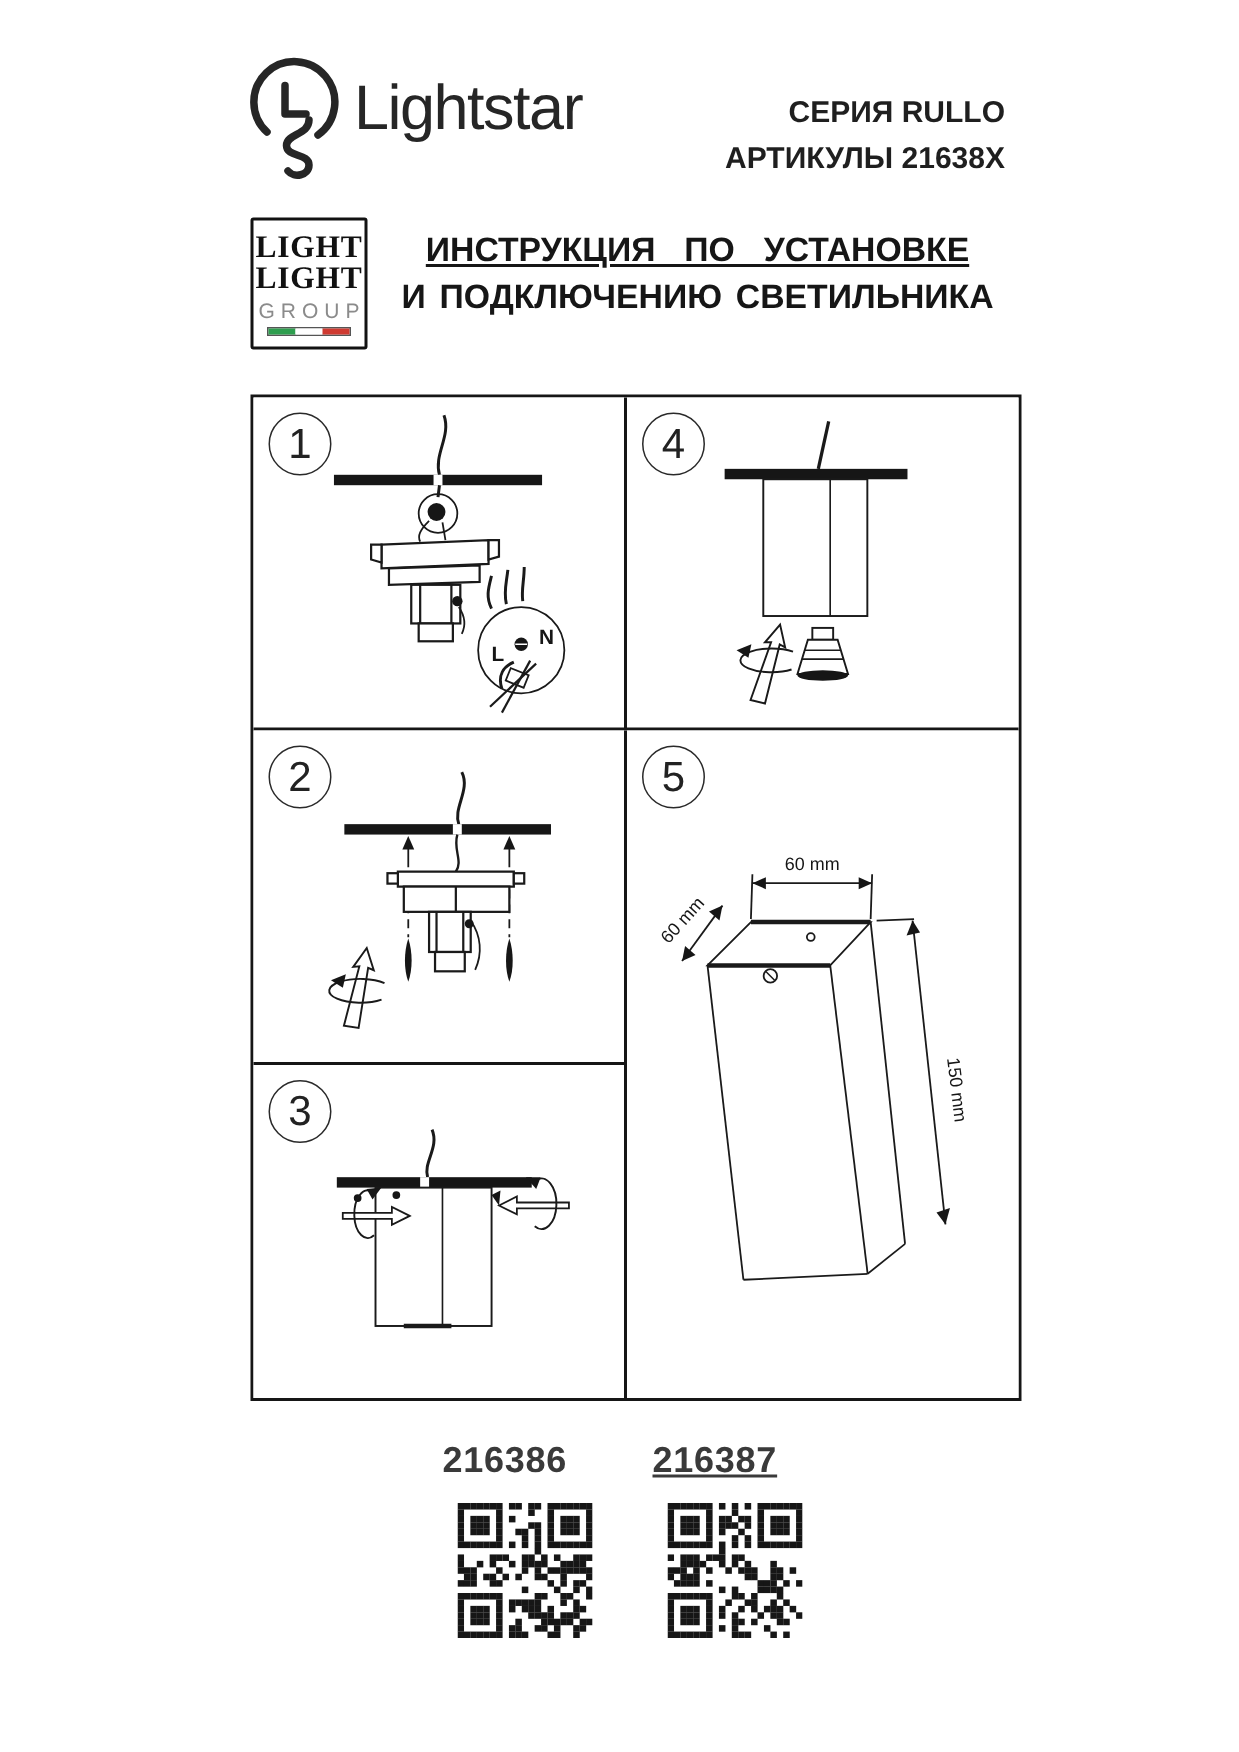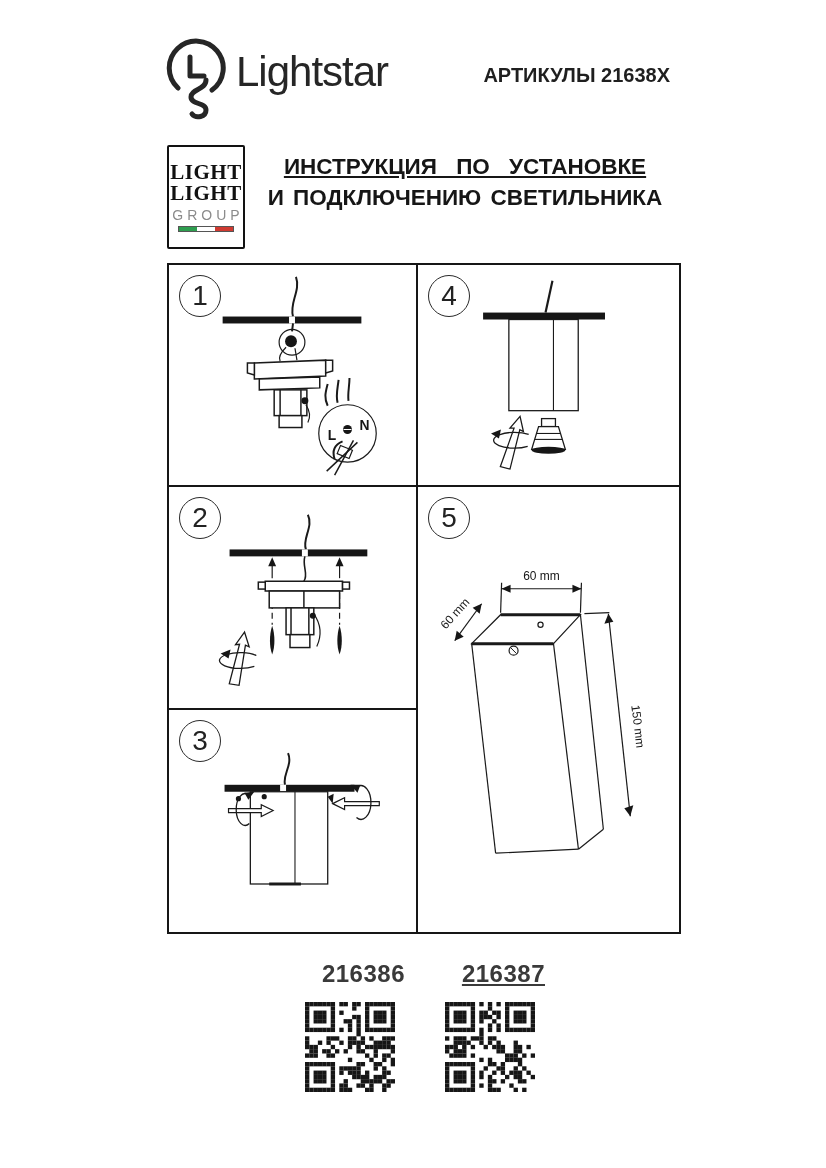--- a/index.html
+++ b/index.html
@@ -7,21 +7,21 @@
         font-family:"Liberation Sans",sans-serif;color:#1c1c1c;overflow:hidden;}
   .abs{position:absolute;}
 
   
   .brand-logo{left:164px;top:38px;width:66px;height:84px;}
   .brand-word{left:236px;top:48px;font-size:42px;font-weight:400;letter-spacing:-1px;color:#262626;}
   .series-block{left:380px;top:60px;width:290px;text-align:right;font-weight:700;
                 font-size:20px;line-height:31px;color:#1f1f1f;}
 
   
-  .group-box{left:167px;top:145px;width:78px;height:104px;border:2.5px solid #121212;
+  .group-box{left:167px;top:145px;width:78px;height:88px;border:2.5px solid #121212;
              border-radius:2px;box-sizing:border-box;background:#fff;
              display:flex;flex-direction:column;align-items:center;justify-content:center;}
   .group-box .l1,.group-box .l2{font-family:"Liberation Serif",serif;font-weight:700;
              font-size:21px;line-height:21px;letter-spacing:.5px;color:#111;}
   .group-box .l3{font-size:14px;letter-spacing:4px;color:#8b8b8b;margin:3px 0 0 4px;}
   .flag{width:56px;height:6px;margin-top:3px;display:flex;border:1px solid #555;box-sizing:border-box;}
   .flag span{flex:1;}
 
   
   .main-title{left:250px;top:151px;width:430px;text-align:center;font-weight:700;
@@ -39,40 +39,41 @@
   .p3{grid-column:1;grid-row:3;border-right:2.5px solid #161616;}
   .p4{grid-column:2;grid-row:1;border-bottom:2.5px solid #161616;}
   .p5{grid-column:2;grid-row:2 / 4;}
   .badge{position:absolute;left:10px;top:10px;width:40px;height:40px;border:1.7px solid #2a2a2a;
          border-radius:50%;display:flex;align-items:center;justify-content:center;
          font-size:28px;color:#222;background:#fff;z-index:2;}
   .diagram{position:absolute;left:0;top:0;width:100%;height:100%;}
   .diagram text{font-family:"Liberation Sans",sans-serif;}
 
   
-  .code-label{top:960px;width:110px;text-align:right;font-weight:700;font-size:24px;
+  .code-label{top:960px;width:110px;text-align:left;font-weight:700;font-size:24px;
               color:#3a3a3a;letter-spacing:.5px;}
   .cl1{left:295px;} .cl2{left:435px;text-decoration:underline;}
   .qr{top:1002px;width:90px;height:90px;}
   .qr1{left:305px;} .qr2{left:445px;}
 </style>
 </head>
 <body>
 
 <div class="page">
 
   <svg class="abs brand-logo" viewBox="0 0 66 84">
     <g fill="none" stroke="#262626" stroke-width="5" stroke-linecap="round" stroke-linejoin="round">
       <path d="M14,50 A27,27 0 1 1 48,52"></path>
       <path d="M26,19 L26,38 L40,38"></path>
       <path d="M42,42 C42,52 27,51 27,59 C27,67 42,64 42,72 C42,79 32,81 28,76"></path>
     </g>
   </svg>
   <div class="abs brand-word">Lightstar</div>
   <div class="abs series-block">
+    <div>СЕРИЯ RULLO</div>
     <div>АРТИКУЛЫ 21638X</div>
   </div>
 
   <div class="abs group-box">
     <div class="l1">LIGHT</div>
     <div class="l2">LIGHT</div>
     <div class="l3">GROUP</div>
     <div class="flag">
       <span style="background:#2e9e4f"></span>
         <span style="background:#ffffff"></span>

